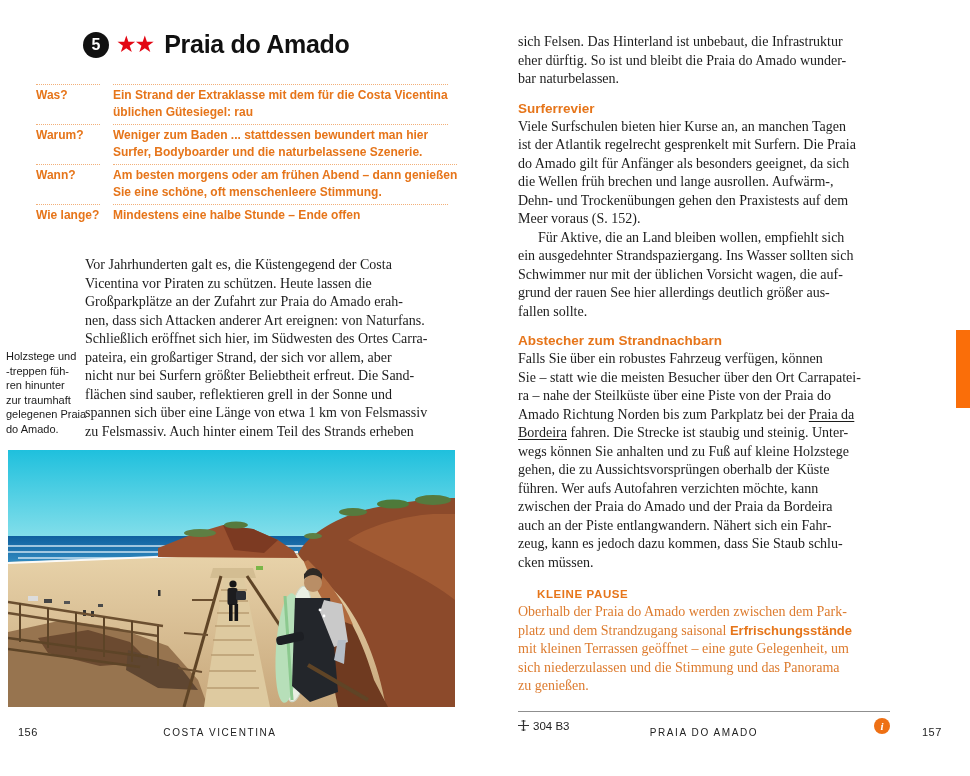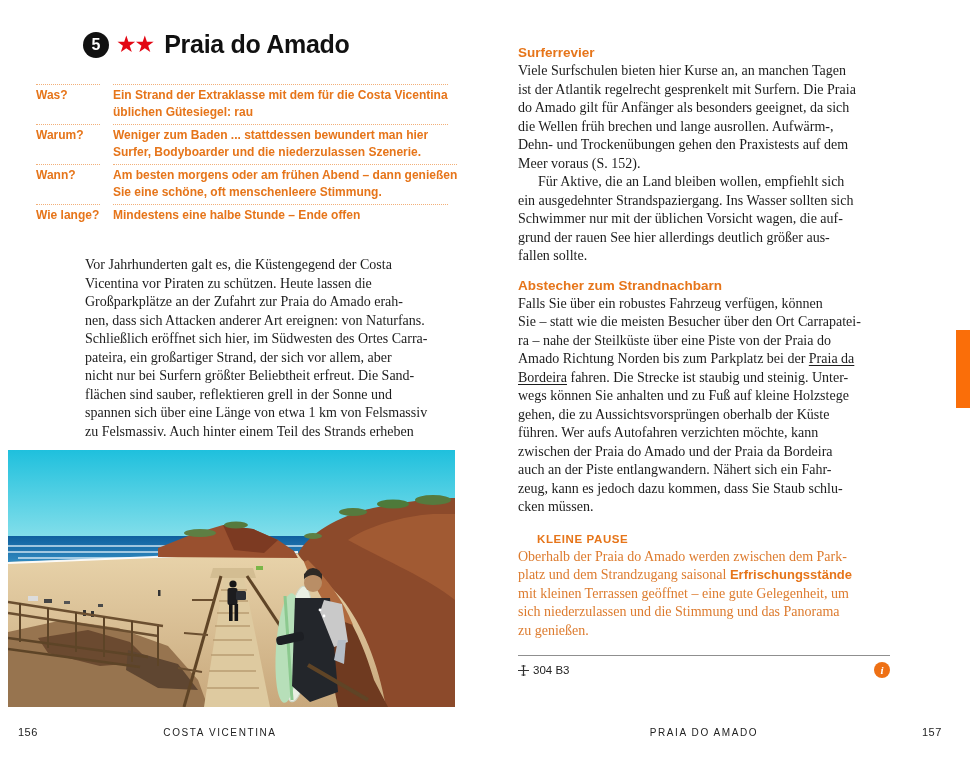--- a/index.html
+++ b/index.html
@@ -67,21 +67,21 @@
 
   <div class="infobox">
     <div class="ib-row">
       <span>Was?</span>
       <span>Ein Strand der Extraklasse mit dem für die Costa Vicentina
 üblichen Gütesiegel: rau</span>
     </div>
     <div class="ib-row">
       <span>Warum?</span>
       <span>Weniger zum Baden ... stattdessen bewundert man hier
-Surfer, Bodyboarder und die niederzulassen Szenerie.</span>
+Surfer, Bodyboarder und die naturbelassene Szenerie.</span>
     </div>
     <div class="ib-row">
       <span>Wann?</span>
       <span>Am besten morgens oder am frühen Abend – dann genießen
 Sie eine schöne, oft menschenleere Stimmung.</span>
     </div>
     <div class="ib-row">
       <span>Wie lange?</span>
       <span>Mindestens eine halbe Stunde – Ende offen</span>
     </div>
@@ -91,20 +91,26 @@
 Vicentina vor Piraten zu schützen. Heute lassen die
 Großparkplätze an der Zufahrt zur Praia do Amado erah-
 nen, dass sich Attacken anderer Art ereignen: von Naturfans.
 Schließlich eröffnet sich hier, im Südwesten des Ortes Carra-
 pateira, ein großartiger Strand, der sich vor allem, aber
 nicht nur bei Surfern größter Beliebtheit erfreut. Die Sand-
 flächen sind sauber, reflektieren grell in der Sonne und
 spannen sich über eine Länge von etwa 1 km von Felsmassiv
 zu Felsmassiv. Auch hinter einem Teil des Strands erheben</div>
 
+  <div class="margin-caption">Holzstege und
+-treppen füh-
+ren hinunter
+zur traumhaft
+gelegenen Praia
+do Amado.</div>
 
   <div class="photo">
     <svg width="447" height="257" viewBox="0 0 447 257">
       <defs>
         <linearGradient id="sky" x1="0" y1="0" x2="0" y2="1">
           <stop offset="0" stop-color="#1fc0dd"></stop>
             <stop offset="1" stop-color="#9fe7ee"></stop>
         </linearGradient>
         <linearGradient id="sand" x1="0" y1="0" x2="0" y2="1">
           <stop offset="0" stop-color="#e8d3aa"></stop>
@@ -179,20 +185,23 @@
       <circle cx="316" cy="166" r="1.4" fill="#fff"></circle>
 
       <path d="M300,215 L360,250" stroke="#5f4426" stroke-width="4"></path>
     </svg>
   </div>
 
   <div class="pgnum" style="left:18px;top:726px;">156</div>
   <div class="footer-text" style="left:110px;top:727px;width:220px;text-align:center;">COSTA VICENTINA</div>
 
   <div class="right-col">
+    <p class="serif pre">sich Felsen. Das Hinterland ist unbebaut, die Infrastruktur
+eher dürftig. So ist und bleibt die Praia do Amado wunder-
+bar naturbelassen.</p>
 
     <div class="orange-h">Surferrevier</div>
     <p class="serif pre">Viele Surfschulen bieten hier Kurse an, an manchen Tagen
 ist der Atlantik regelrecht gesprenkelt mit Surfern. Die Praia
 do Amado gilt für Anfänger als besonders geeignet, da sich
 die Wellen früh brechen und lange ausrollen. Aufwärm-,
 Dehn- und Trockenübungen gehen den Praxistests auf dem
 Meer voraus (S. 152).</p>
     <p class="serif pre indent">Für Aktive, die an Land bleiben wollen, empfiehlt sich
 ein ausgedehnter Strandspaziergang. Ins Wasser sollten sich

